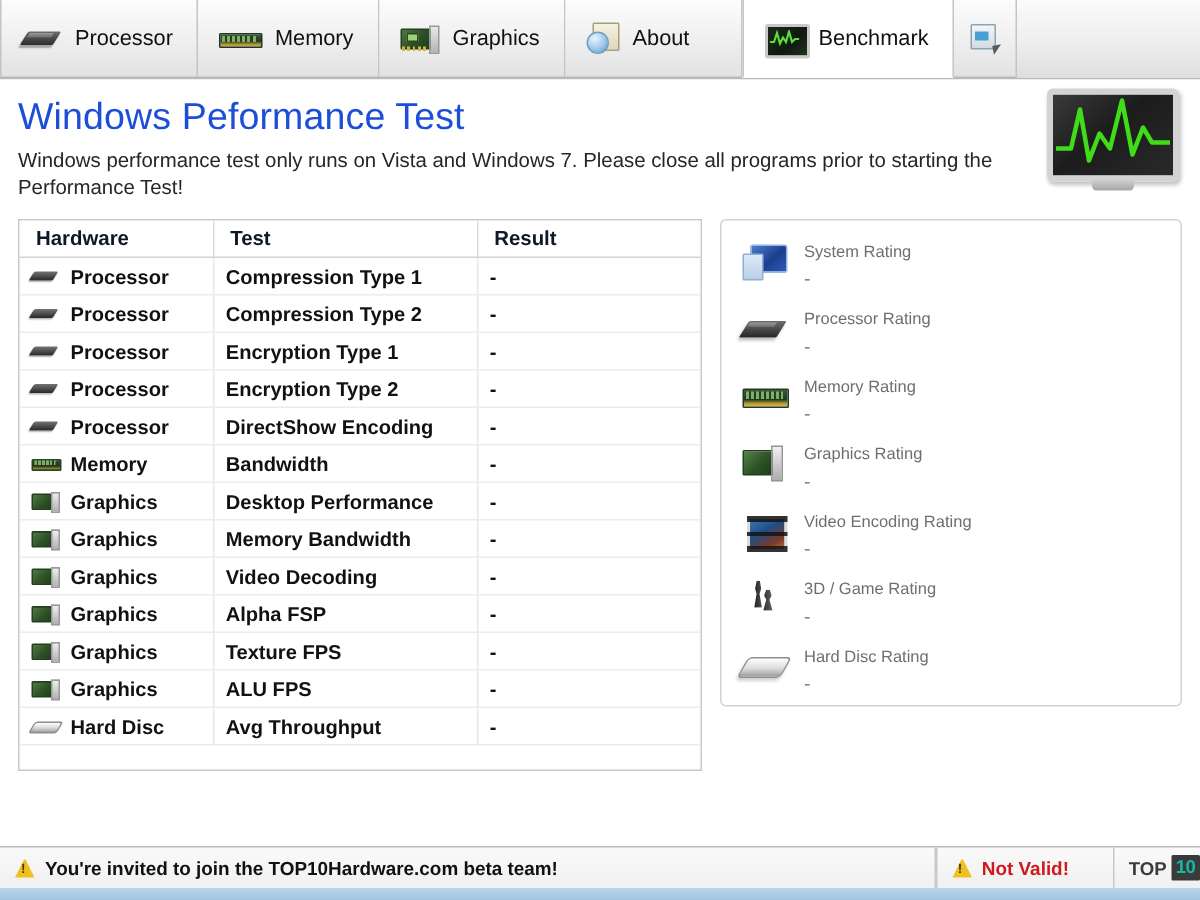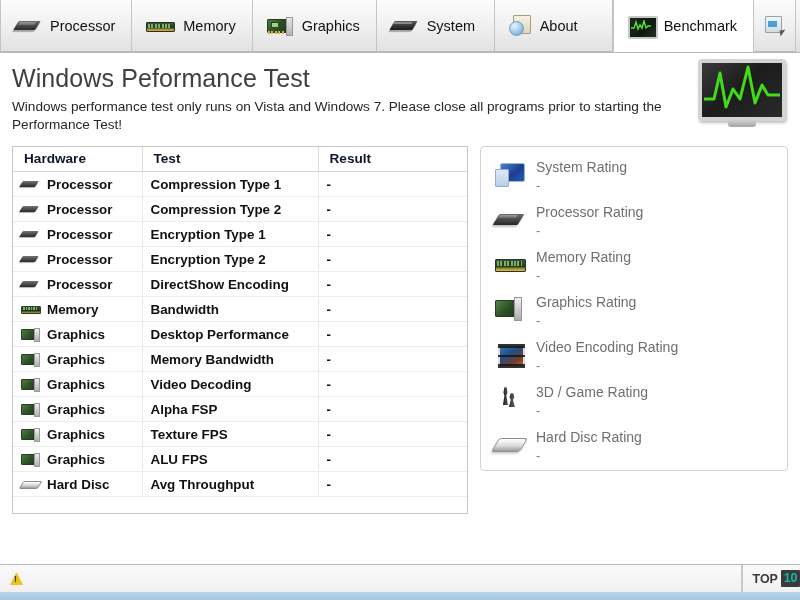--- a/index.html
+++ b/index.html
@@ -252,21 +252,21 @@
     position: relative;
     flex: 1 1 auto;
     background: #ffffff;
     padding: 11px 12px 0 12px;
     overflow: hidden;
   }
 
   .page-title {
     font-size: 25px;
     font-weight: 400;
-    color: #404040;
+    color: #1d4ed8;
     letter-spacing: 0.1px;
     line-height: 1.12;
   }
   .page-desc {
     margin-top: 6px;
     font-size: 13.6px;
     color: #262626;
     line-height: 1.33;
     max-width: 650px;
   }
@@ -397,21 +397,21 @@
   }
   .rating-row {
     display: flex;
     align-items: flex-start;
     gap: 11px;
     height: 45px;
   }
   .rating-ico { flex: 0 0 30px; height: 30px; position: relative; margin-top: 4px; }
   .rating-txt { padding-top: 1px; }
   .rating-label {
-    font-size: 14px;
+    font-size: 11px;
     color: #6f6f6f;
     line-height: 1.15;
     white-space: nowrap;
   }
   .rating-value {
     font-size: 13px;
     color: #7e7e7e;
     line-height: 1.25;
     margin-top: 2px;
   }
@@ -581,24 +581,20 @@
     </div>
 
     <div class="tab">
       <span class="ico ico-gpu">
         <span class="gpu-chip"></span>
           <span class="gpu-pins"></span>
       </span>
       <span class="tab-label">Graphics</span>
     </div>
 
-    <div class="tab">
-      <span class="ico ico-sys"></span>
-      <span class="tab-label">System</span>
-    </div>
 
     <div class="tab">
       <span class="ico ico-about"></span>
       <span class="tab-label">About</span>
     </div>
 
     <div class="tab active">
       <span class="ico ico-bench">
         <span class="bench-wave">
           <svg width="20" height="11" viewBox="0 0 20 11">
@@ -843,20 +839,25 @@
         </div>
 
       </div>
 
     </div>
   </div>
 
   <div class="statusbar">
     <div class="sb-section sb-main">
       <span class="warn-tri"></span>
+      <span>You're invited to join the TOP10Hardware.com beta team!</span>
+    </div>
+    <div class="sb-section sb-valid">
+      <span class="warn-tri"></span>
+      <span>Not Valid!</span>
     </div>
     <div class="sb-logo">
       <span>TOP</span>
       <span class="ten">10</span>
     </div>
   </div>
 
   <div class="bottom-strip"></div>
 </div>
 

